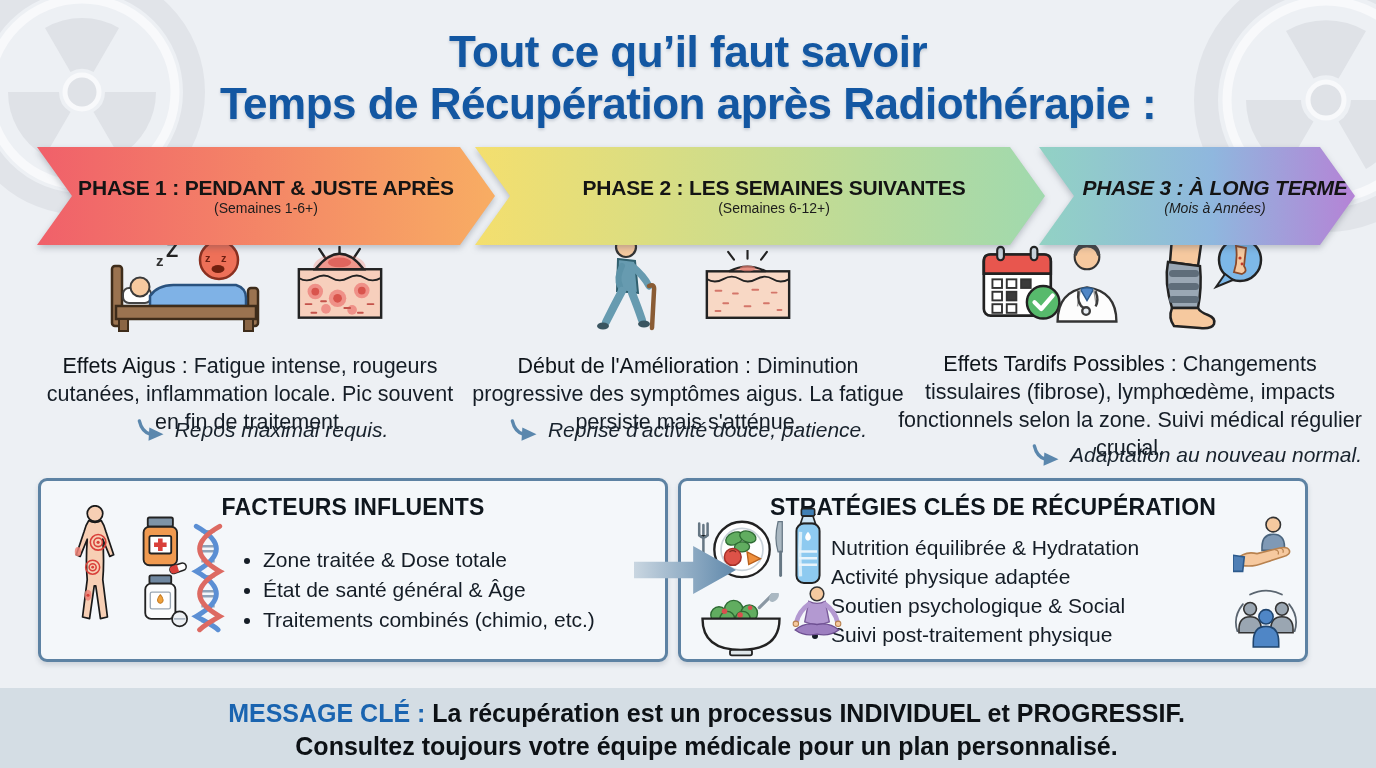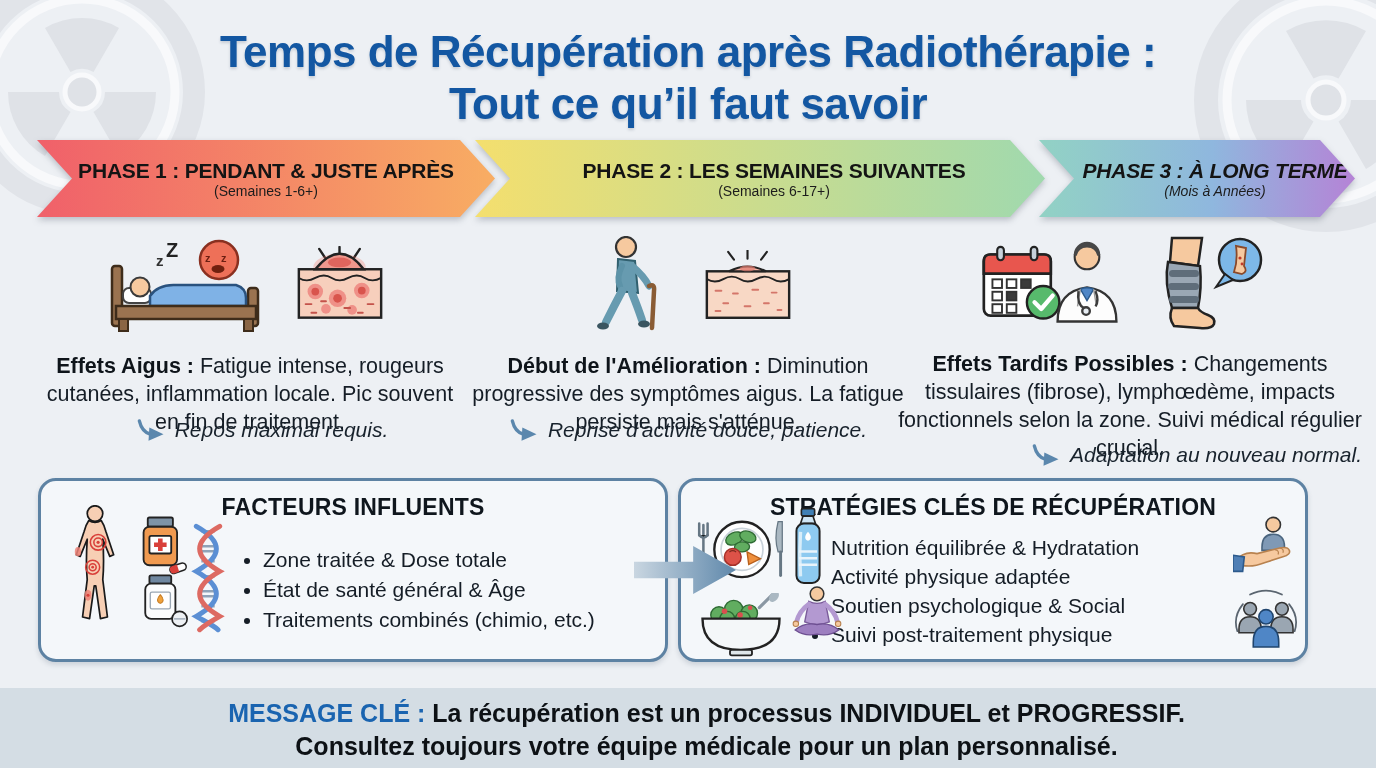--- a/index.html
+++ b/index.html
@@ -11,52 +11,52 @@
 
   
   .trefoil{opacity:1;}
 
   
   .title{position:absolute;top:26px;left:0;width:100%;text-align:center;z-index:2;
          font-weight:bold;font-size:44px;line-height:52px;color:var(--title-blue,#1357a2);
          text-shadow:0 2px 3px rgba(30,50,80,.18);letter-spacing:-0.5px;}
 
   
-  .seg-wrap{position:absolute;top:140px;height:77px;z-index:3;
+  .seg-wrap{position:absolute;top:147px;height:98px;z-index:3;
             filter:drop-shadow(0 3px 3px rgba(50,60,80,.28));text-align:right;}
   .seg{width:100%;height:100%;display:flex;flex-direction:column;align-items:center;justify-content:center;
        clip-path:polygon(0 0,calc(100% - 35px) 0,100% 50%,calc(100% - 35px) 100%,0 100%,35px 50%);}
   .seg1{left:37px;width:458px;}
   .seg2{left:475px;width:570px;}
   .seg3{left:1039px;width:316px;}
   .seg1 .seg{background:linear-gradient(90deg,var(--p1a,#f0606a),var(--p1b,#f8ad63));}
   .seg2 .seg{background:linear-gradient(90deg,var(--p2a,#f4df6e),var(--p2b,#a0d9ae));}
   .seg3 .seg{background:linear-gradient(90deg,var(--p3a,#92d2c4),var(--p3b,#8fb7de) 55%,var(--p3c,#b583d6));}
   .seg-label{font-size:21px;font-weight:bold;color:#141414;letter-spacing:-0.2px;white-space:nowrap;}
   .seg-sub{font-size:14px;color:#1c1c1c;white-space:nowrap;}
   .seg2 .seg-label,.seg2 .seg-sub{transform:translateX(14px);}
   .seg3 .seg-label,.seg3 .seg-sub{transform:translateX(18px);font-style:italic;}
 
   
   .phase-text{position:absolute;text-align:center;font-size:21.5px;line-height:28px;color:#151d26;z-index:2;}
-  .phase-text b{font-weight:bold;color:#0e141a;}
+  .phase-text b{font-weight:normal;color:#0e141a;}
   .pt1{left:40px;top:330px;width:420px;}
   .pt2{left:468px;top:330px;width:440px;}
   .pt3{left:898px;top:328px;width:464px;}
   .takeaway{position:absolute;display:flex;align-items:center;justify-content:center;gap:9px;z-index:2;
             font-size:21px;font-style:italic;color:#18222c;}
   .tk1{left:52px;top:418px;width:420px;}
   .tk2{left:468px;top:418px;width:440px;}
   .tk3{left:898px;top:443px;width:464px;justify-content:flex-end;}
   .tk-arrow{position:static;width:30px;height:24px;flex:0 0 auto;color:var(--arrow-blue,#5b87ad);}
 
   
   .box{position:absolute;top:478px;height:184px;z-index:1;box-sizing:border-box;
        background:var(--box-bg,#f4f7fa);border:3px solid var(--box-border,#5d82a3);
-       border-radius:18px;box-shadow:0 3px 5px rgba(60,80,100,.18);}
+       border-radius:9px;box-shadow:0 3px 5px rgba(60,80,100,.18);}
   .box-left{left:38px;width:630px;}
   .box-right{left:678px;width:630px;}
   .box-title{margin-top:13px;text-align:center;font-weight:bold;font-size:23px;color:#0f161d;letter-spacing:.2px;}
   .bullets{position:absolute;margin:0;list-style:disc;font-size:21px;color:#151d26;}
   .bullets li{margin:0;}
   .f-bullets{left:196px;top:64px;width:400px;padding-left:26px;line-height:30px;}
   .s-bullets{left:124px;top:52px;width:420px;padding-left:26px;line-height:29px;}
 
   
   .mid-arrow{position:absolute;left:634px;top:546px;width:102px;height:48px;z-index:6;
@@ -107,34 +107,34 @@
     <circle r="99" fill="none" stroke="#f8f9fb" stroke-width="9"></circle>
     <g fill="#dfe2e7">
       <path d="M-40 -69 A80 80 0 0 1 40 -69 L12.5 -21.5 A25 25 0 0 0 -12.5 -21.5 Z"></path>
       <path d="M80 0 A80 80 0 0 1 40 69 L12.5 21.5 A25 25 0 0 0 25 0 Z"></path>
       <path d="M-40 69 A80 80 0 0 1 -80 0 L-25 0 A25 25 0 0 0 -12.5 21.5 Z"></path>
     </g>
     <circle r="18" fill="#dfe2e7" stroke="#f8f9fb" stroke-width="5"></circle>
   </svg>
 
   <div class="title">
+    <div>Tout ce qu’il faut savoir</div>
     <div>Temps de Récupération après Radiothérapie :</div>
-    <div>Tout ce qu’il faut savoir</div>
   </div>
 
   <div class="seg-wrap seg1">
     <div class="seg">
       <div class="seg-label">PHASE 1 : PENDANT &amp; JUSTE APRÈS</div>
       <div class="seg-sub">(Semaines 1-6+)</div>
     </div>
   </div>
   <div class="seg-wrap seg2">
     <div class="seg">
       <div class="seg-label">PHASE 2 : LES SEMAINES SUIVANTES</div>
-      <div class="seg-sub">(Semaines 6-17+)</div>
+      <div class="seg-sub">(Semaines 6-12+)</div>
     </div>
   </div>
   <div class="seg-wrap seg3">
     <div class="seg">
       <div class="seg-label">PHASE 3 : À LONG TERME</div>
       <div class="seg-sub">(Mois à Années)</div>
     </div>
   </div>
 
   <svg class="ic-sleep" viewBox="0 0 160 95">

